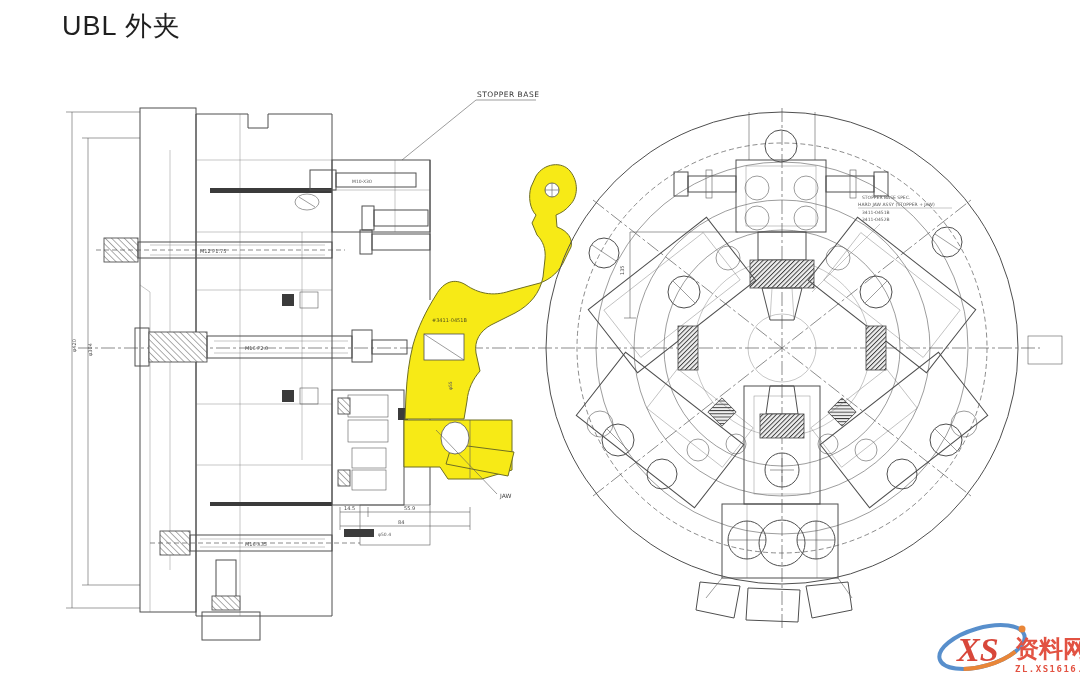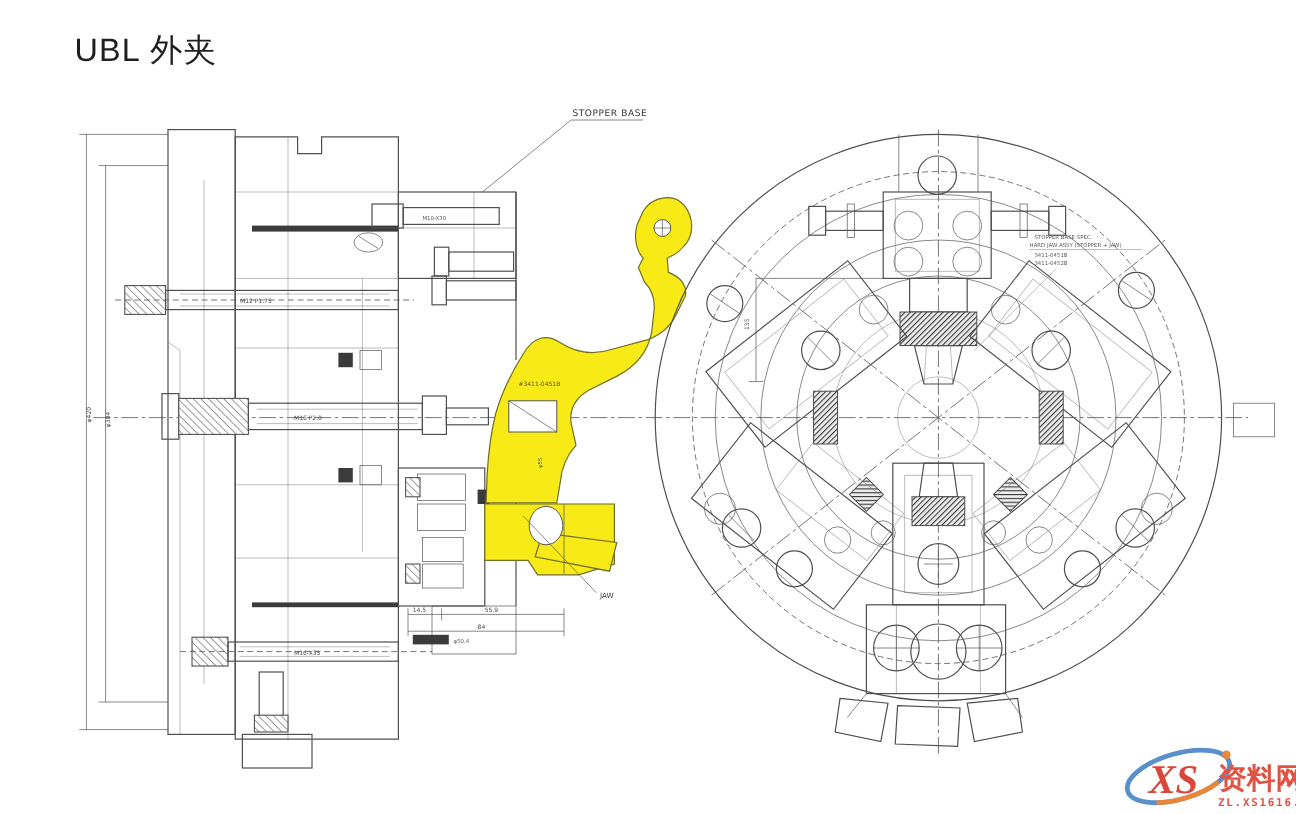--- a/index.html
+++ b/index.html
@@ -1,18 +1,18 @@
 <!DOCTYPE html>
 <html><head>
 <meta charset="utf-8">
 <style>
   html,body{margin:0;padding:0;background:#ffffff;}
   .stage{position:relative;width:1080px;height:678px;background:#ffffff;overflow:hidden;
          font-family:"Liberation Sans", sans-serif;}
-  .title{position:absolute;left:62px;top:24px;font-size:27px;color:#1f1f1f;letter-spacing:1px;}
+  .title{position:absolute;left:62px;top:8px;font-size:27px;color:#1f1f1f;letter-spacing:1px;}
   svg{position:absolute;left:0;top:0;}
   
   .ln{stroke:#4f4f4f;fill:none;stroke-width:1;}
   .lt{stroke:#5a5a5a;fill:none;stroke-width:.6;}
   .lx{stroke:#6a6a6a;fill:none;stroke-width:.5;opacity:.75;}
   .dashdot{stroke:#5a5a5a;fill:none;stroke-width:.7;stroke-dasharray:14 3 3 3;}
   .dash{stroke:#5a5a5a;fill:none;stroke-width:.7;stroke-dasharray:5 3;}
   .darkfill{fill:#3b3b3b;stroke:none;}
   .yellow{fill:#f7ea16;stroke:#6f6f23;stroke-width:1;}
   .whitecut{fill:#ffffff;stroke:#4f4f4f;stroke-width:.8;}

